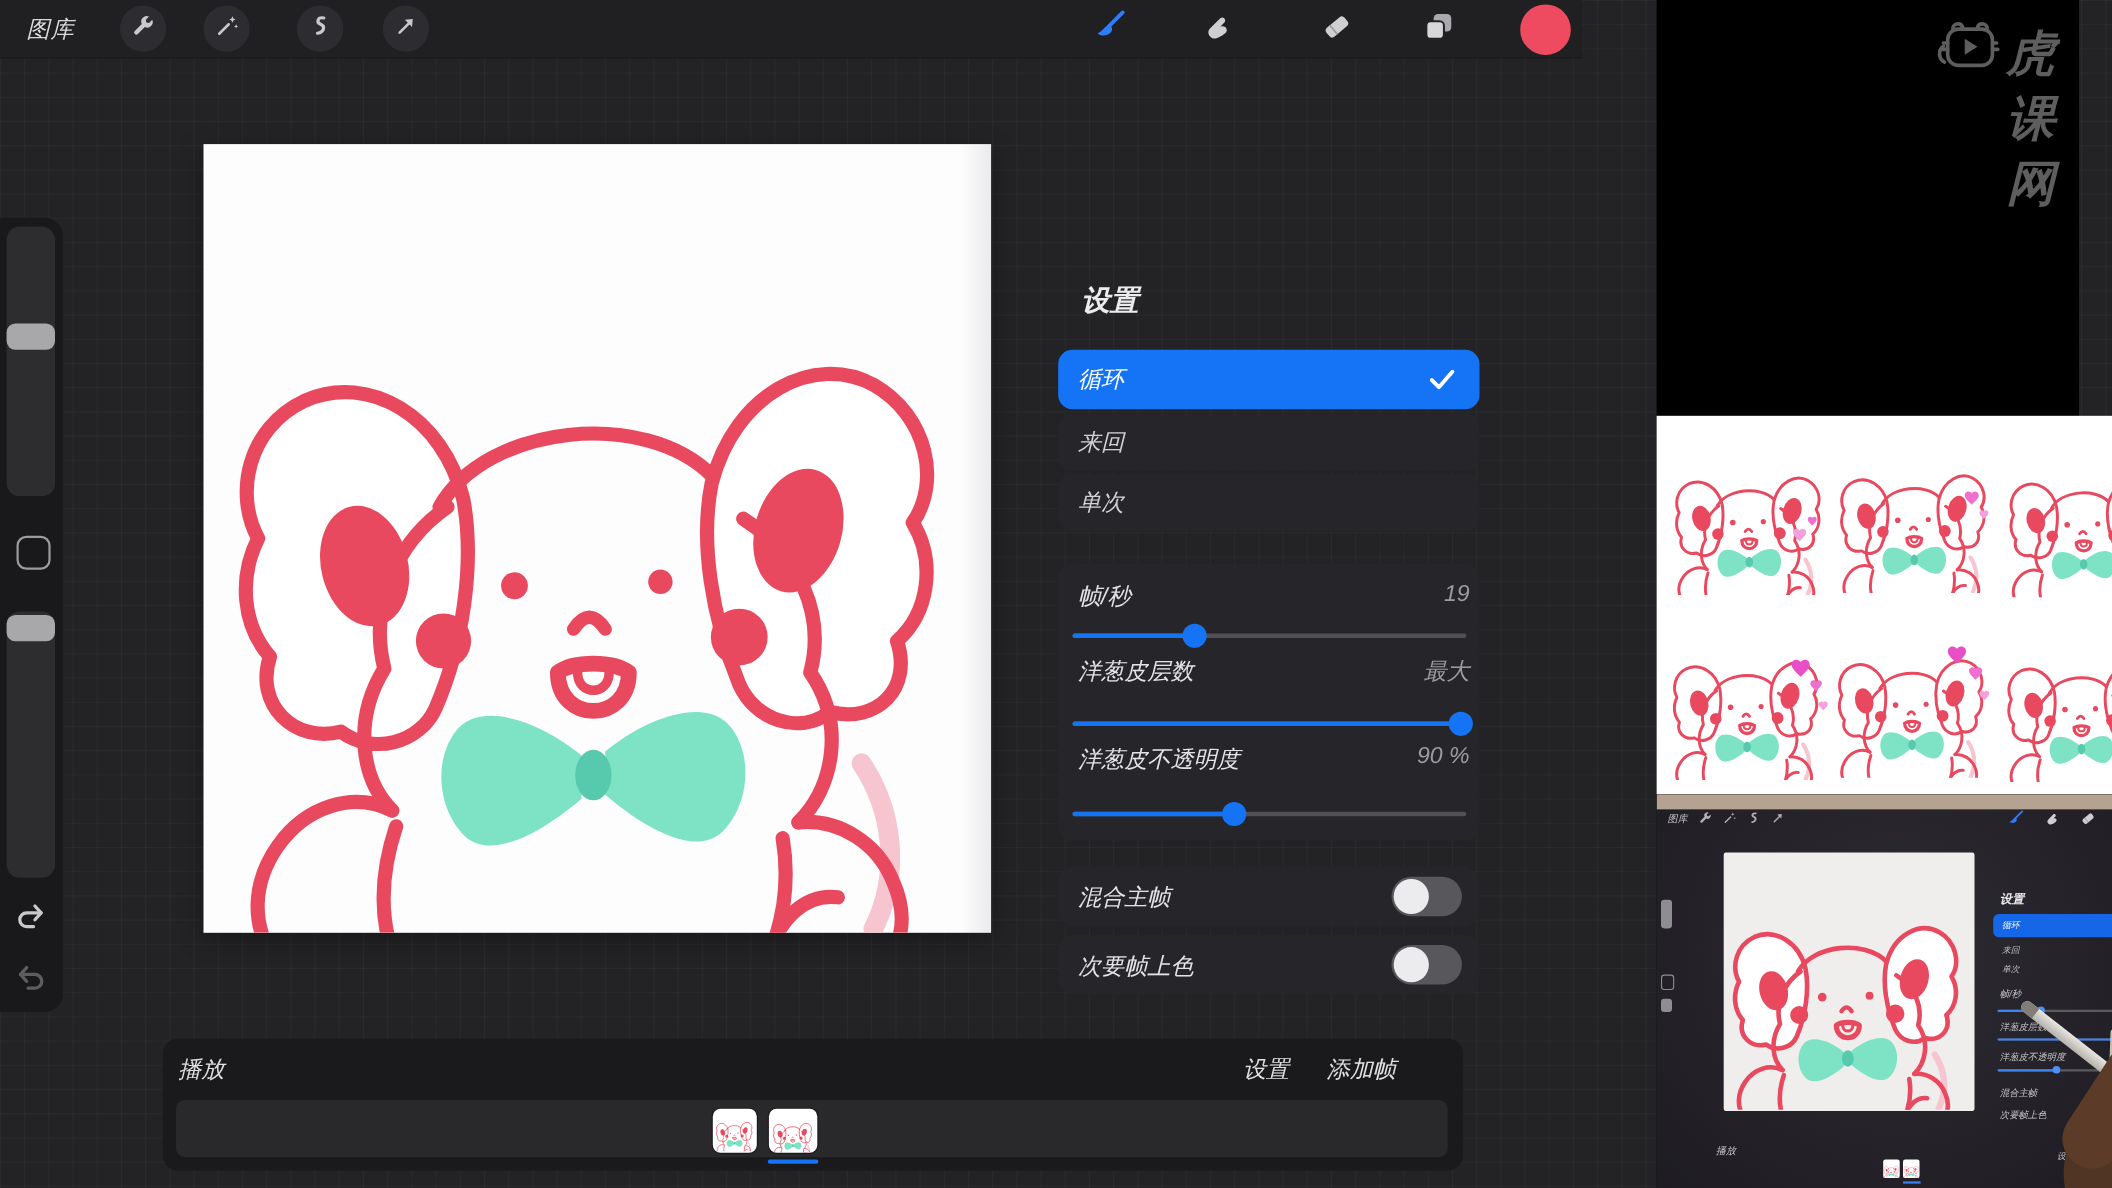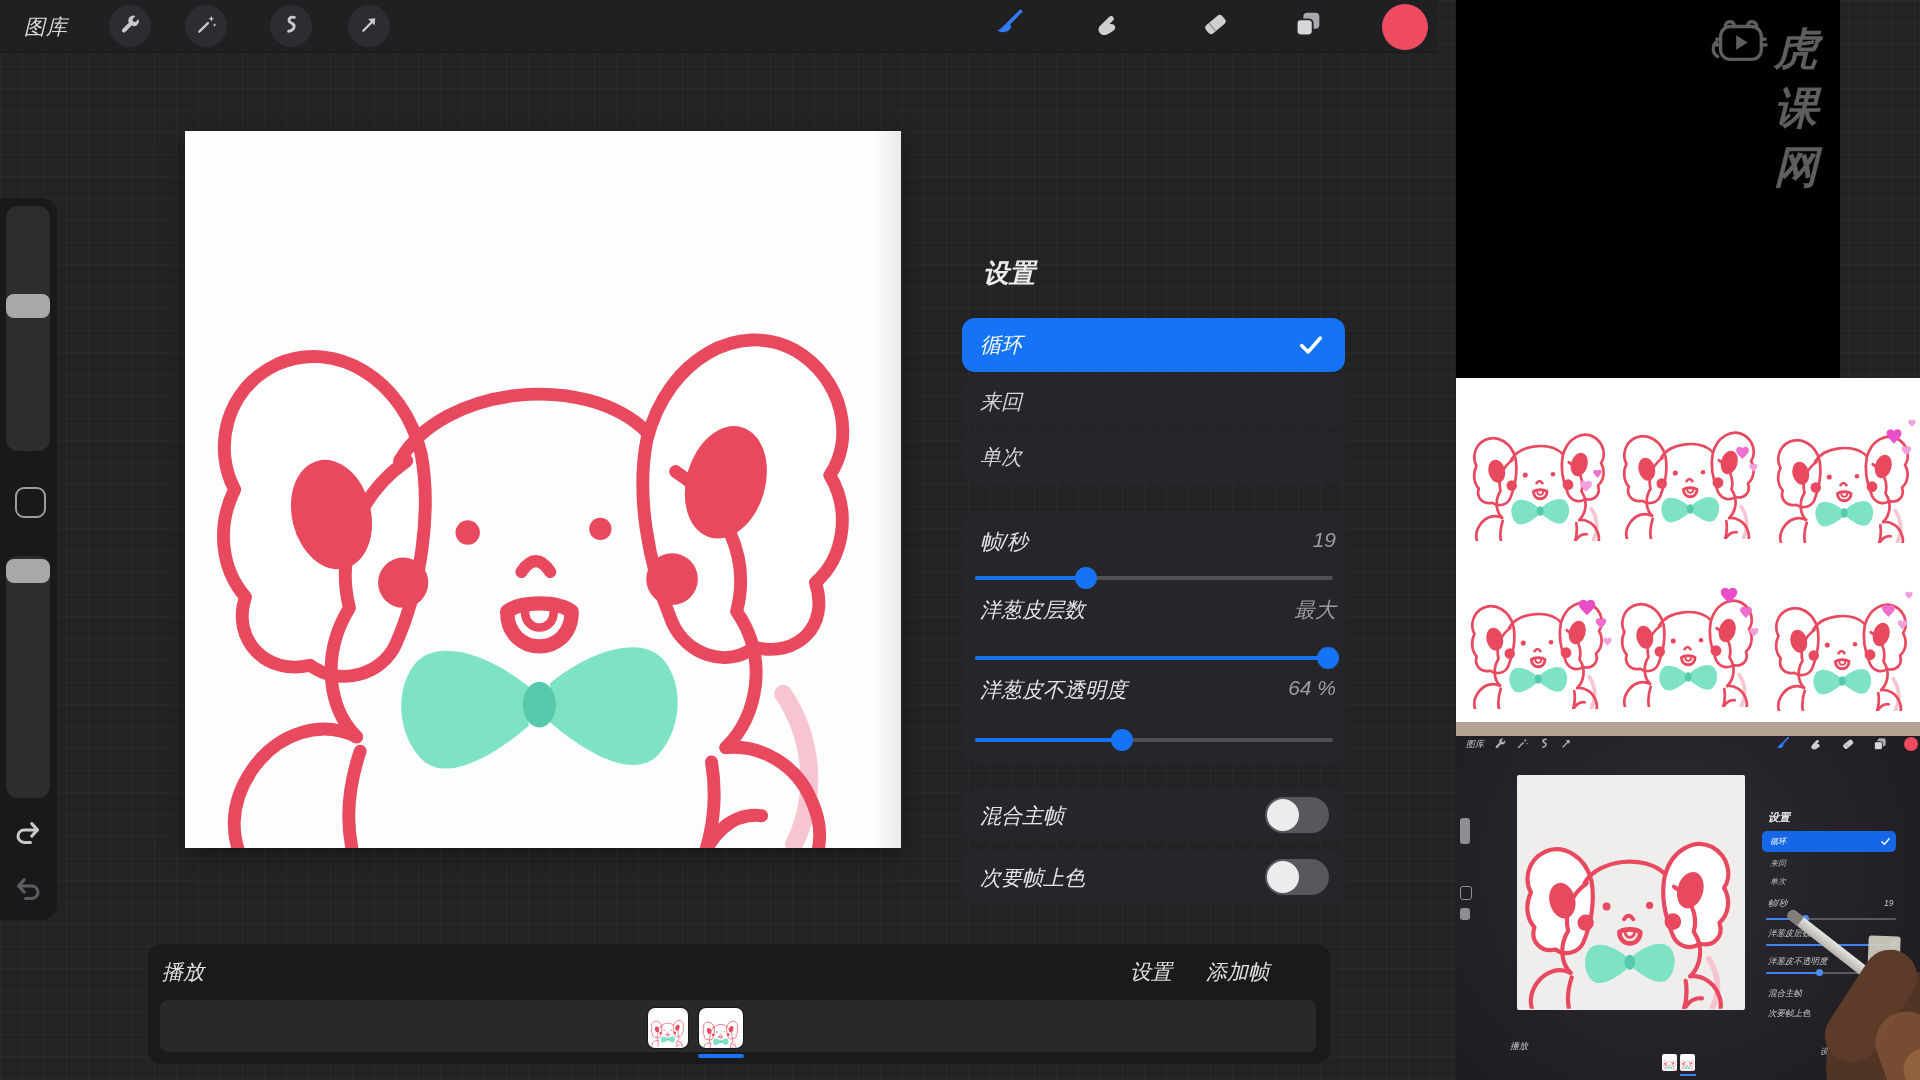--- a/index.html
+++ b/index.html
@@ -38,21 +38,21 @@
   .toggle{position:absolute;right:16px;top:9px;width:64px;height:36px;border-radius:18px;background:#58585c;}
   .toggle .tknob{position:absolute;left:2px;top:2px;width:32px;height:32px;border-radius:50%;background:#ececee;}
   .tlbl{position:absolute;left:18px;top:14px;font-size:21px;color:#e3e3e6;}
   
   .playpanel{left:148px;top:944px;width:1182px;height:120px;background:#1a1a1c;border-radius:14px;}
   .ptext{top:14px;font-size:21px;color:#e0e0e3;}
   .strip{left:12px;top:56px;width:1156px;height:52px;background:#29292c;border-radius:8px;}
   .frame{top:64px;width:40px;height:40px;background:#fff;border-radius:7px;overflow:hidden;box-shadow:0 0 0 1px rgba(0,0,0,.4);}
   .bline{left:550px;top:110px;width:46px;height:4px;background:#1474f5;border-radius:2px;}
   
-  .vidcol{left:1456px;top:0;width:384px;height:1080px;background:#000;}
+  .vidcol{left:1506px;top:0;width:384px;height:1080px;background:#000;}
   .wm-text{left:318px;top:20px;font-size:44px;font-weight:bold;color:#5e5e5e;letter-spacing:4px;}
   .sheet{left:0;top:378px;width:482px;height:344px;background:#fff;overflow:hidden;}
   .sticker{position:absolute;width:150px;height:152px;}
   .heart{position:absolute;}
   .photo{left:0;top:722px;width:482px;height:358px;background:#26242a;overflow:hidden;}
   .beige{left:0;top:0;width:482px;height:14px;background:#b4a292;}
   .ipadbg{left:0;top:14px;width:482px;height:344px;background:radial-gradient(circle at 45% 38%,#2e2c33 0%,#232127 60%,#1b1a1f 100%);}
   .mcanvas{left:61px;top:53px;width:228px;height:235px;background:#efeeec;border-radius:2px;overflow:hidden;}
   .mtx{position:absolute;color:#c6c6ca;}
   .mrow{left:306px;top:109px;width:134px;height:21px;background:#1567e8;border-radius:5px;}
@@ -253,21 +253,21 @@
       </div>
   </div>
   <div class="abs slbl" style="top:596px">洋葱皮层数</div>
   <div class="abs sval" style="top:596px">最大</div>
   <div class="abs track" style="top:656px">
     <div class="fill" style="width:100%">
         <div class="knob" style="right:-6px"></div>
       </div>
   </div>
   <div class="abs slbl" style="top:676px">洋葱皮不透明度</div>
-  <div class="abs sval" style="top:676px">64 %</div>
+  <div class="abs sval" style="top:676px">90 %</div>
   <div class="abs track" style="top:738px">
     <div class="fill" style="width:41%">
         <div class="knob" style="right:-11px"></div>
       </div>
   </div>
 
   <div class="abs togrow" style="top:788px">
     <span class="tlbl">混合主帧</span>
     <div class="toggle">
         <div class="tknob"></div>

